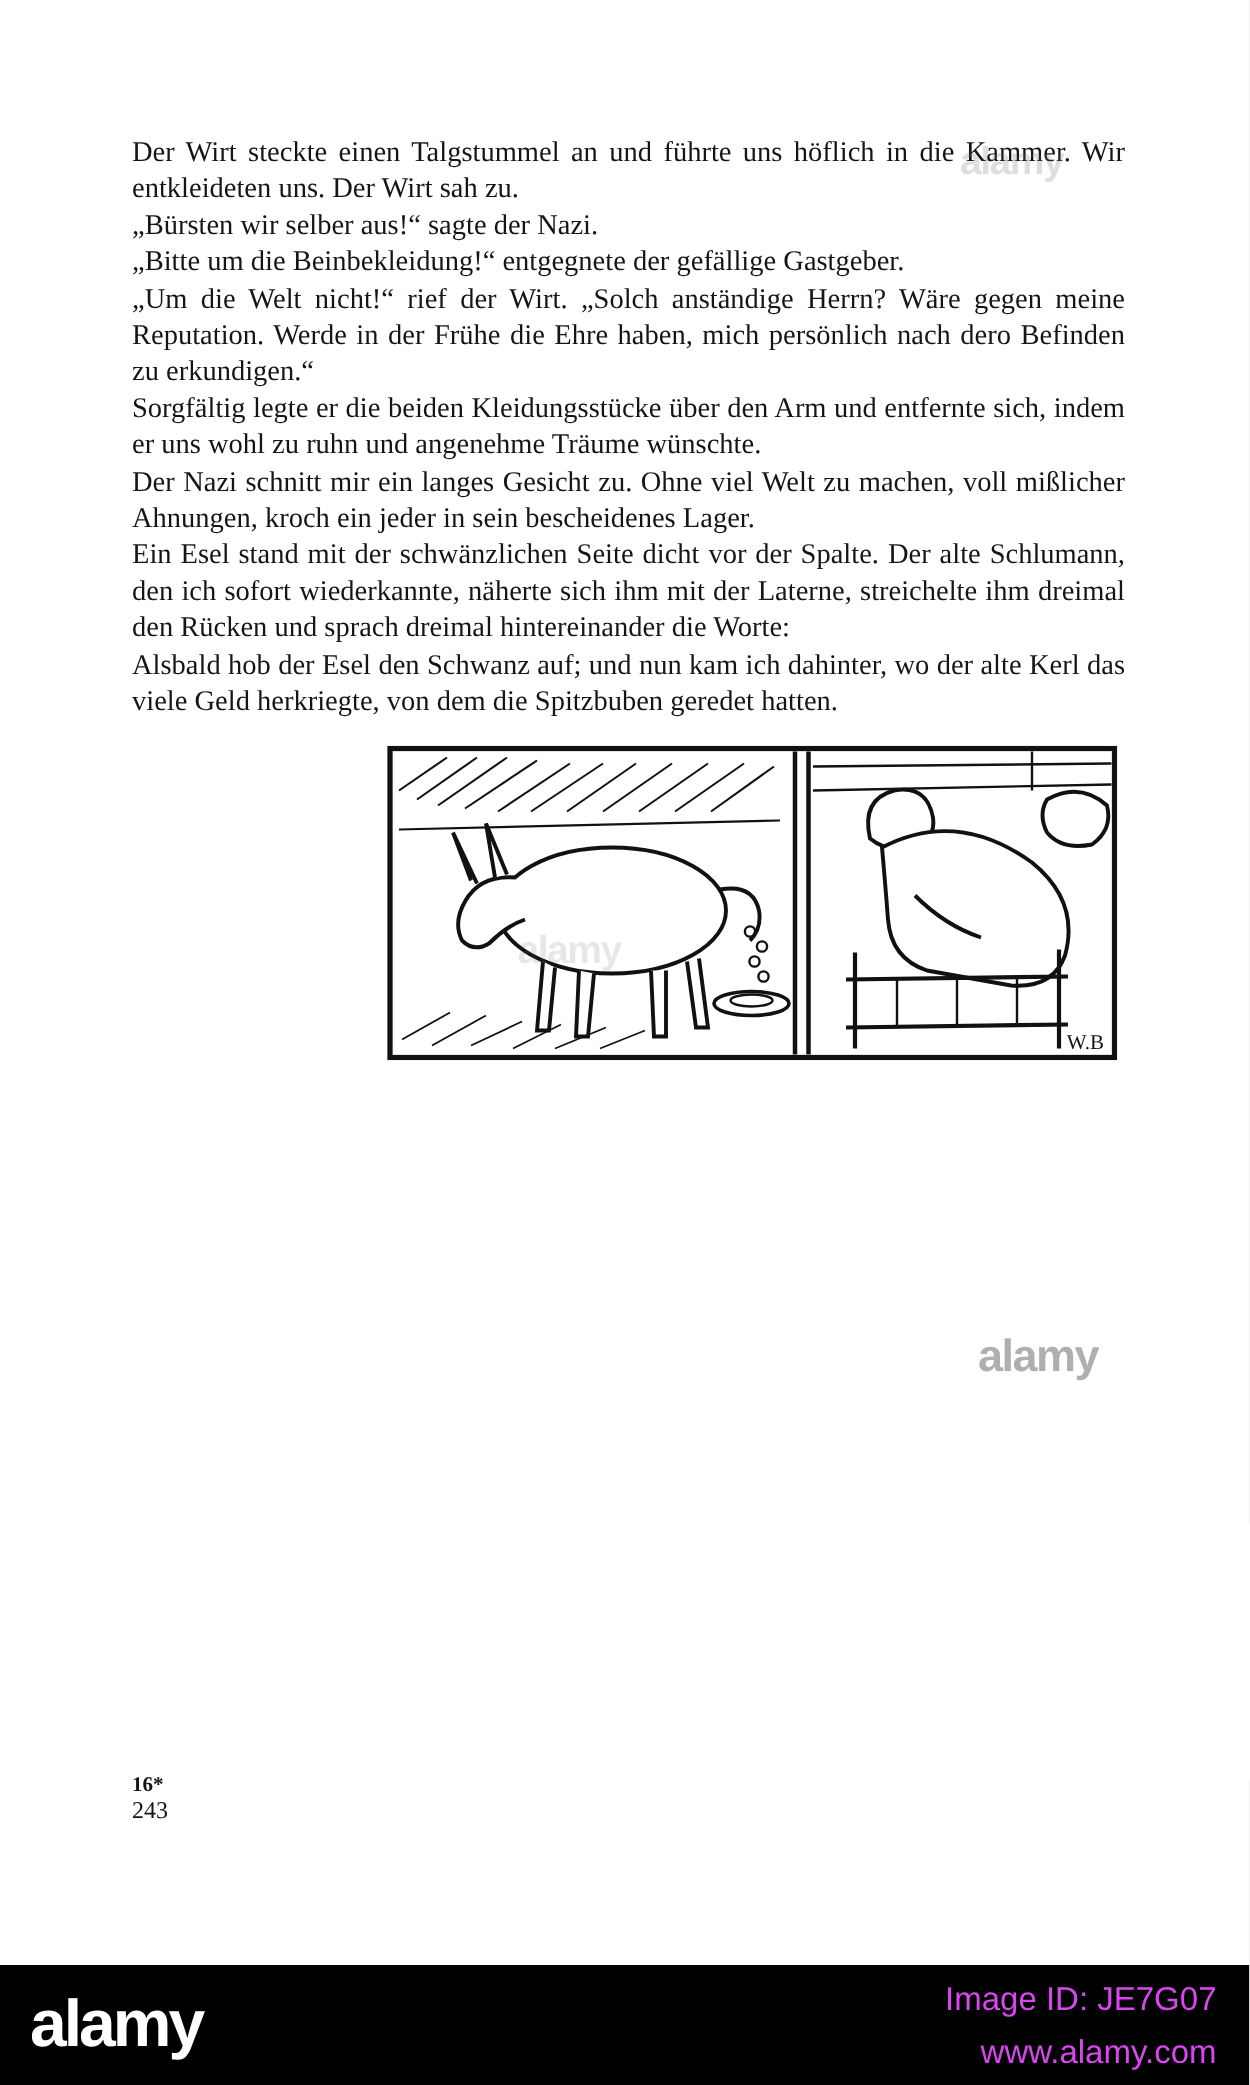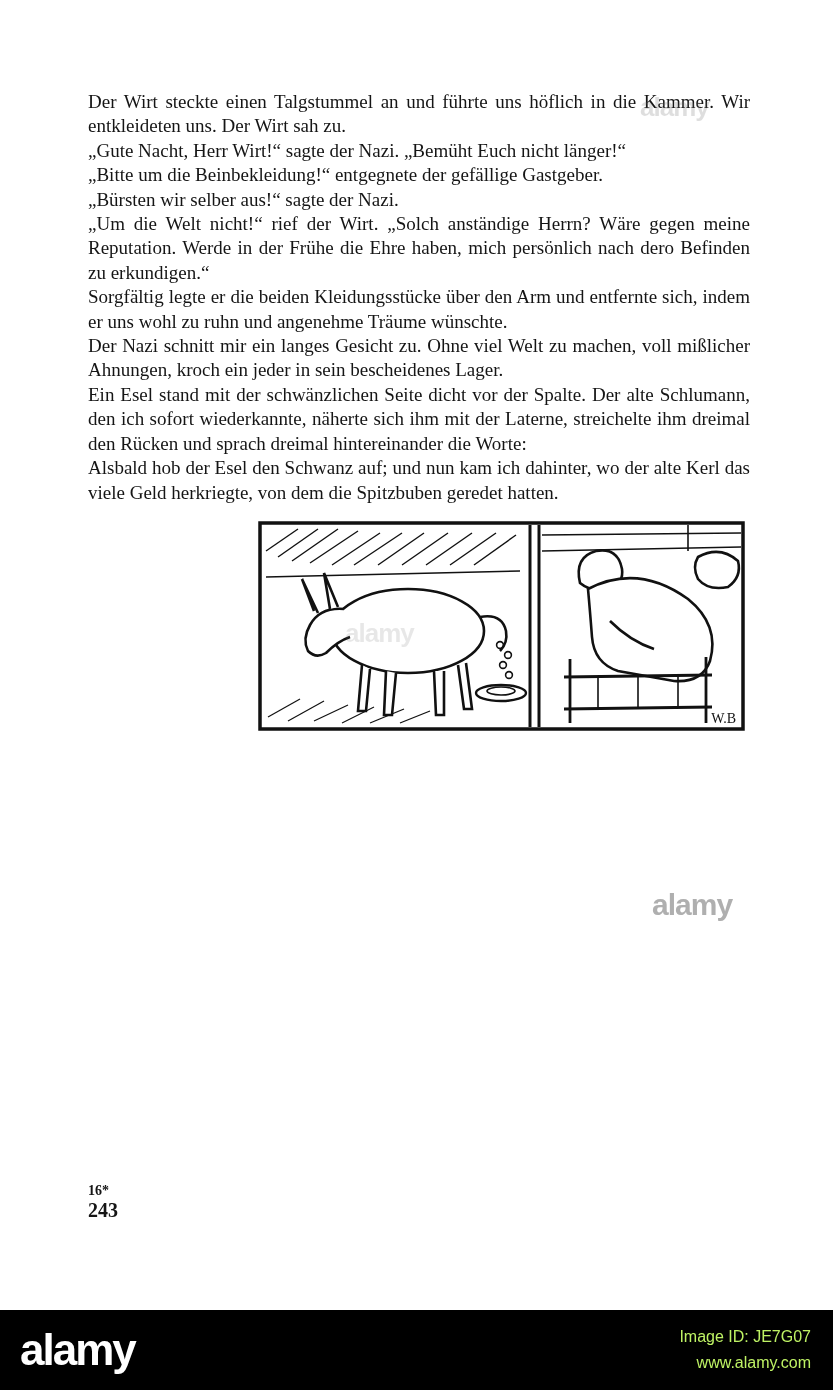--- a/index.html
+++ b/index.html
@@ -24,21 +24,21 @@
     width:487px;height:210px;text-decoration:underline;
   }
   .illustration-wrap svg{display:block;}
   .para-after{margin-top:26px;}
   .footer-row{
     position:absolute;
     left:88px;right:83px;top:1183px;
     display:flex;justify-content:space-between;align-items:baseline;flex-direction:column;
   }
   .sig-mark{font-size:14px;font-weight:bold;}
-  .page-number{font-size:20px;font-weight:bold;}
+  .page-number{font-size:16px;font-weight:normal;}
   .wm{
     position:absolute;
     font-family:"Liberation Sans", sans-serif;
     font-weight:bold;color:#6f6f6f;
     pointer-events:none;
     letter-spacing:-1px;
   }
   .wm1{left:640px;top:92px;font-size:26px;opacity:.22;}
   .wm2{left:345px;top:618px;font-size:26px;opacity:.16;}
   .wm3{left:652px;top:888px;font-size:30px;opacity:.55;}
@@ -48,33 +48,32 @@
     display:flex;align-items:center;justify-content:space-between;
     box-sizing:border-box;
     padding:0 22px 0 20px;
     font-family:"Liberation Sans", sans-serif;
   }
   .alamy-logo{
     color:#fff;font-size:44px;font-weight:bold;
     letter-spacing:-2px;line-height:1;
   }
   .alamy-meta{
-    color:#bef264;text-align:right;font-size:16px;line-height:1.6;
+    color:#d946ef;text-align:right;font-size:22px;line-height:1.6;
   }
 </style>
 </head>
 <body>
 
 <div class="page">
 
   <div class="text-block">
     <p>Der Wirt steckte einen Talgstummel an und führte uns höflich in die Kammer. Wir entkleideten uns. Der Wirt sah zu.</p>
-    <p>„Gute Nacht, Herr Wirt!“ sagte der Nazi. „Bemüht Euch nicht länger!“</p>
+    <p>„Bürsten wir selber aus!“ sagte der Nazi.</p>
     <p>„Bitte um die Beinbekleidung!“ entgegnete der gefällige Gastgeber.</p>
-    <p>„Bürsten wir selber aus!“ sagte der Nazi.</p>
     <p>„Um die Welt nicht!“ rief der Wirt. „Solch anständige Herrn? Wäre gegen meine Reputation. Werde in der Frühe die Ehre haben, mich persönlich nach dero Befinden zu erkundigen.“</p>
     <p>Sorgfältig legte er die beiden Kleidungsstücke über den Arm und entfernte sich, indem er uns wohl zu ruhn und angenehme Träume wünschte.</p>
     <p>Der Nazi schnitt mir ein langes Gesicht zu. Ohne viel Welt zu machen, voll mißlicher Ahnungen, kroch ein jeder in sein bescheidenes Lager.</p>
     <p>Ein Esel stand mit der schwänzlichen Seite dicht vor der Spalte. Der alte Schlumann, den ich sofort wiederkannte, näherte sich ihm mit der Laterne, streichelte ihm dreimal den Rücken und sprach dreimal hintereinander die Worte:</p>
     <p>Alsbald hob der Esel den Schwanz auf; und nun kam ich dahinter, wo der alte Kerl das viele Geld herkriegte, von dem die Spitzbuben geredet hatten.</p>
 
     <div class="illustration-wrap">
       <svg width="487" height="210" viewBox="0 0 487 210" xmlns="http://www.w3.org/2000/svg">
 
         <rect x="2" y="2" width="483" height="206" fill="#ffffff" stroke="#111" stroke-width="3.5"></rect>

